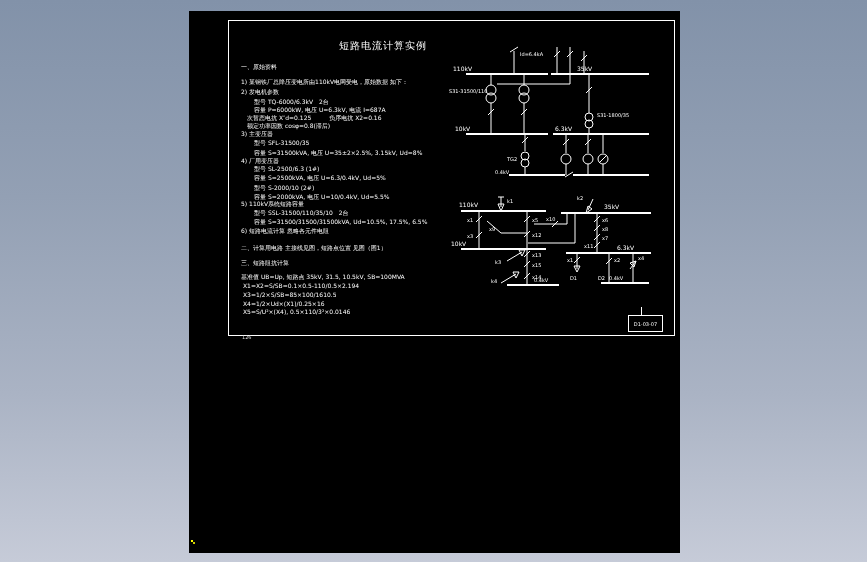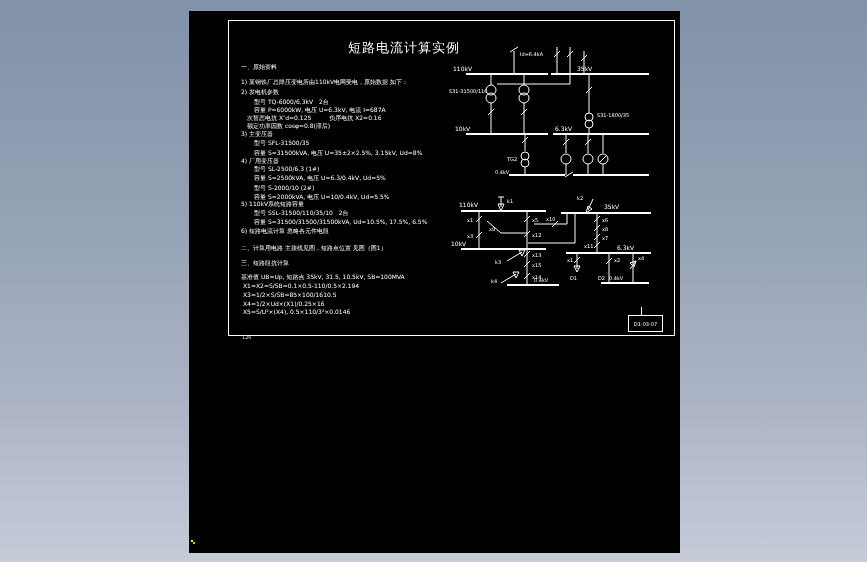--- a/index.html
+++ b/index.html
@@ -10,22 +10,22 @@
   }
   .canvas{
     position:absolute;left:189px;top:11px;width:491px;height:542px;
     background:#000;
   }
   .sheet{
     position:absolute;left:39px;top:9px;width:447px;height:316px;
     border:1px solid #fff;box-sizing:border-box;
   }
   .sheet-title{
-    position:absolute;left:110px;top:18px;width:130px;text-align:center;
-    color:#fff;font-size:13px;letter-spacing:1px;white-space:nowrap;
+    position:absolute;left:110px;top:18px;width:130px;
+    color:#fff;font-size:10px;letter-spacing:1px;white-space:nowrap;
   }
   .tlines{position:absolute;left:0;top:0;width:447px;height:316px;}
   .tline{
     position:absolute;color:#fff;font-size:6px;line-height:7px;
     white-space:nowrap;transform-origin:0 0;
   }
   svg{position:absolute;overflow:visible;}
   svg line,svg path,svg circle,svg polyline{stroke:#fff;fill:none;}
   svg text{fill:#fff;font-size:6px;font-family:"DejaVu Sans",sans-serif;}
   svg text.xs{font-size:5px;}

